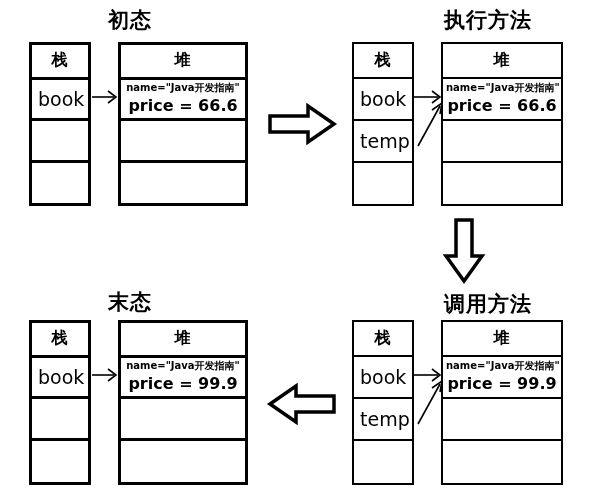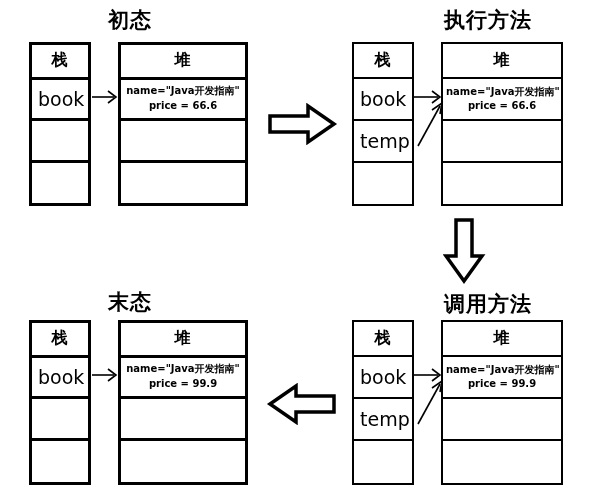--- a/index.html
+++ b/index.html
@@ -81,21 +81,21 @@
     padding: 2px 3px;
   }
   .obj-line {
     font-size: 10px;
     font-weight: bold;
     white-space: nowrap;
     line-height: 1.25;
     text-align: center;
     width: 100%;
   }
-  .obj-line.price { font-size: 10px; }
+  .obj-line.price { font-size: 16px; }
 
   
   .thin-arrow { position: absolute; }
 
   
   .block-arrow { position: absolute; }
 </style>
 </head>
 <body>
 

